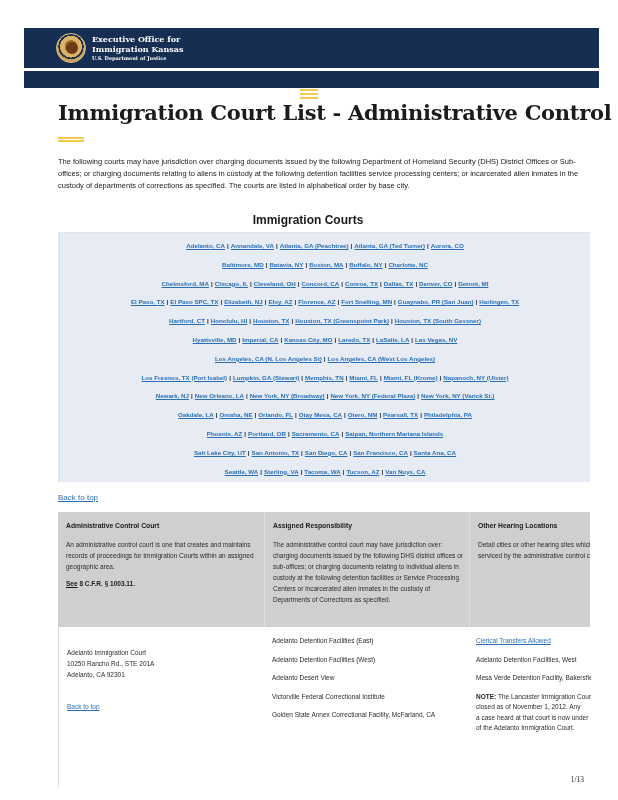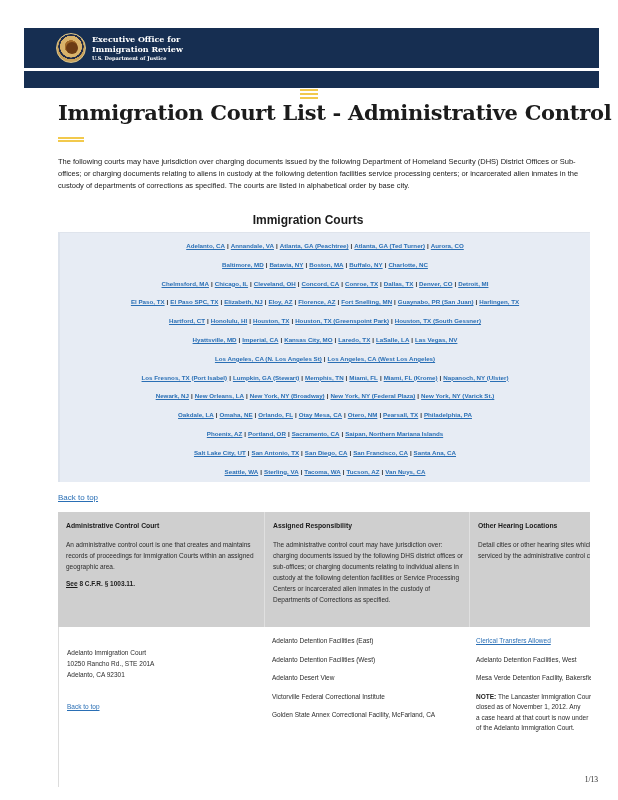--- a/index.html
+++ b/index.html
@@ -5,21 +5,21 @@
   * { box-sizing: border-box; margin: 0; padding: 0; }
   html, body { width: 618px; height: 800px; overflow: hidden; background: #ffffff; }
   body { position: relative; font-family: "Liberation Sans", "DejaVu Sans", sans-serif; color: #1b1b1b; }
 
   .print-header { position: absolute; top: 14px; left: 36px; right: 18px; height: 12px; font-family: Liberation Serif, serif; font-size: 8.5px; color: #222; margin-top: 40px; }
   .print-header .date { position: absolute; left: 0; top: 0; }
   .print-header .title { position: absolute; left: 188px; top: 0; white-space: nowrap; }
 
   .print-footer { position: absolute; top: 775px; left: 18px; right: 18px; height: 12px; font-family: "Liberation Serif", serif; font-size: 7.5px; color: #222; }
   .print-footer .url { position: absolute; left: 2px; top: 0; }
-  .print-footer .page { position: absolute; right: 2px; top: 0; }
+  .print-footer .page { position: absolute; right: 16px; top: 0; }
 
   .banner { position: absolute; left: 24px; top: 28px; width: 575px; height: 40px; background: #162e51; }
   .seal { position: absolute; left: 32px; top: 5px; width: 30px; height: 30px; border-radius: 50%; background: radial-gradient(circle at 50% 45%, #a36b2a 0 30%, #d9b36a 31% 52%, #1f2b48 53% 60%, #c7a05a 61% 100%); border: 1px solid #d9c48a; }
   .seal-inner { position: absolute; left: 9px; top: 8px; width: 12px; height: 12px; border-radius: 50%; background: #6b3b14; }
   .brand { position: absolute; left: 68px; top: 6px; color: #fff; font-family: "DejaVu Serif", serif; }
   .brand .l1, .brand .l2 { font-size: 8px; font-weight: bold; line-height: 10px; display: block; }
   .brand .l3 { font-size: 5px; font-weight: bold; line-height: 8px; display: block; }
 
   .navbar { position: absolute; left: 24px; top: 71px; width: 575px; height: 17px; background: #162e51; }
 
@@ -71,21 +71,21 @@
 <div class="print-header">
   <span class="date">3/15/25, 12:07 PM</span>
 </div>
 
 <div class="banner">
   <div class="seal">
       <div class="seal-inner"></div>
     </div>
   <div class="brand">
     <span class="l1">Executive Office for</span>
-    <span class="l2">Immigration Review</span>
+    <span class="l2">Immigration Kansas</span>
     <span class="l3">U.S. Department of Justice</span>
   </div>
 </div>
 
 <div class="navbar"></div>
 
 <div class="menu-icon">
   <span></span>
     <span></span>
     <span></span>

